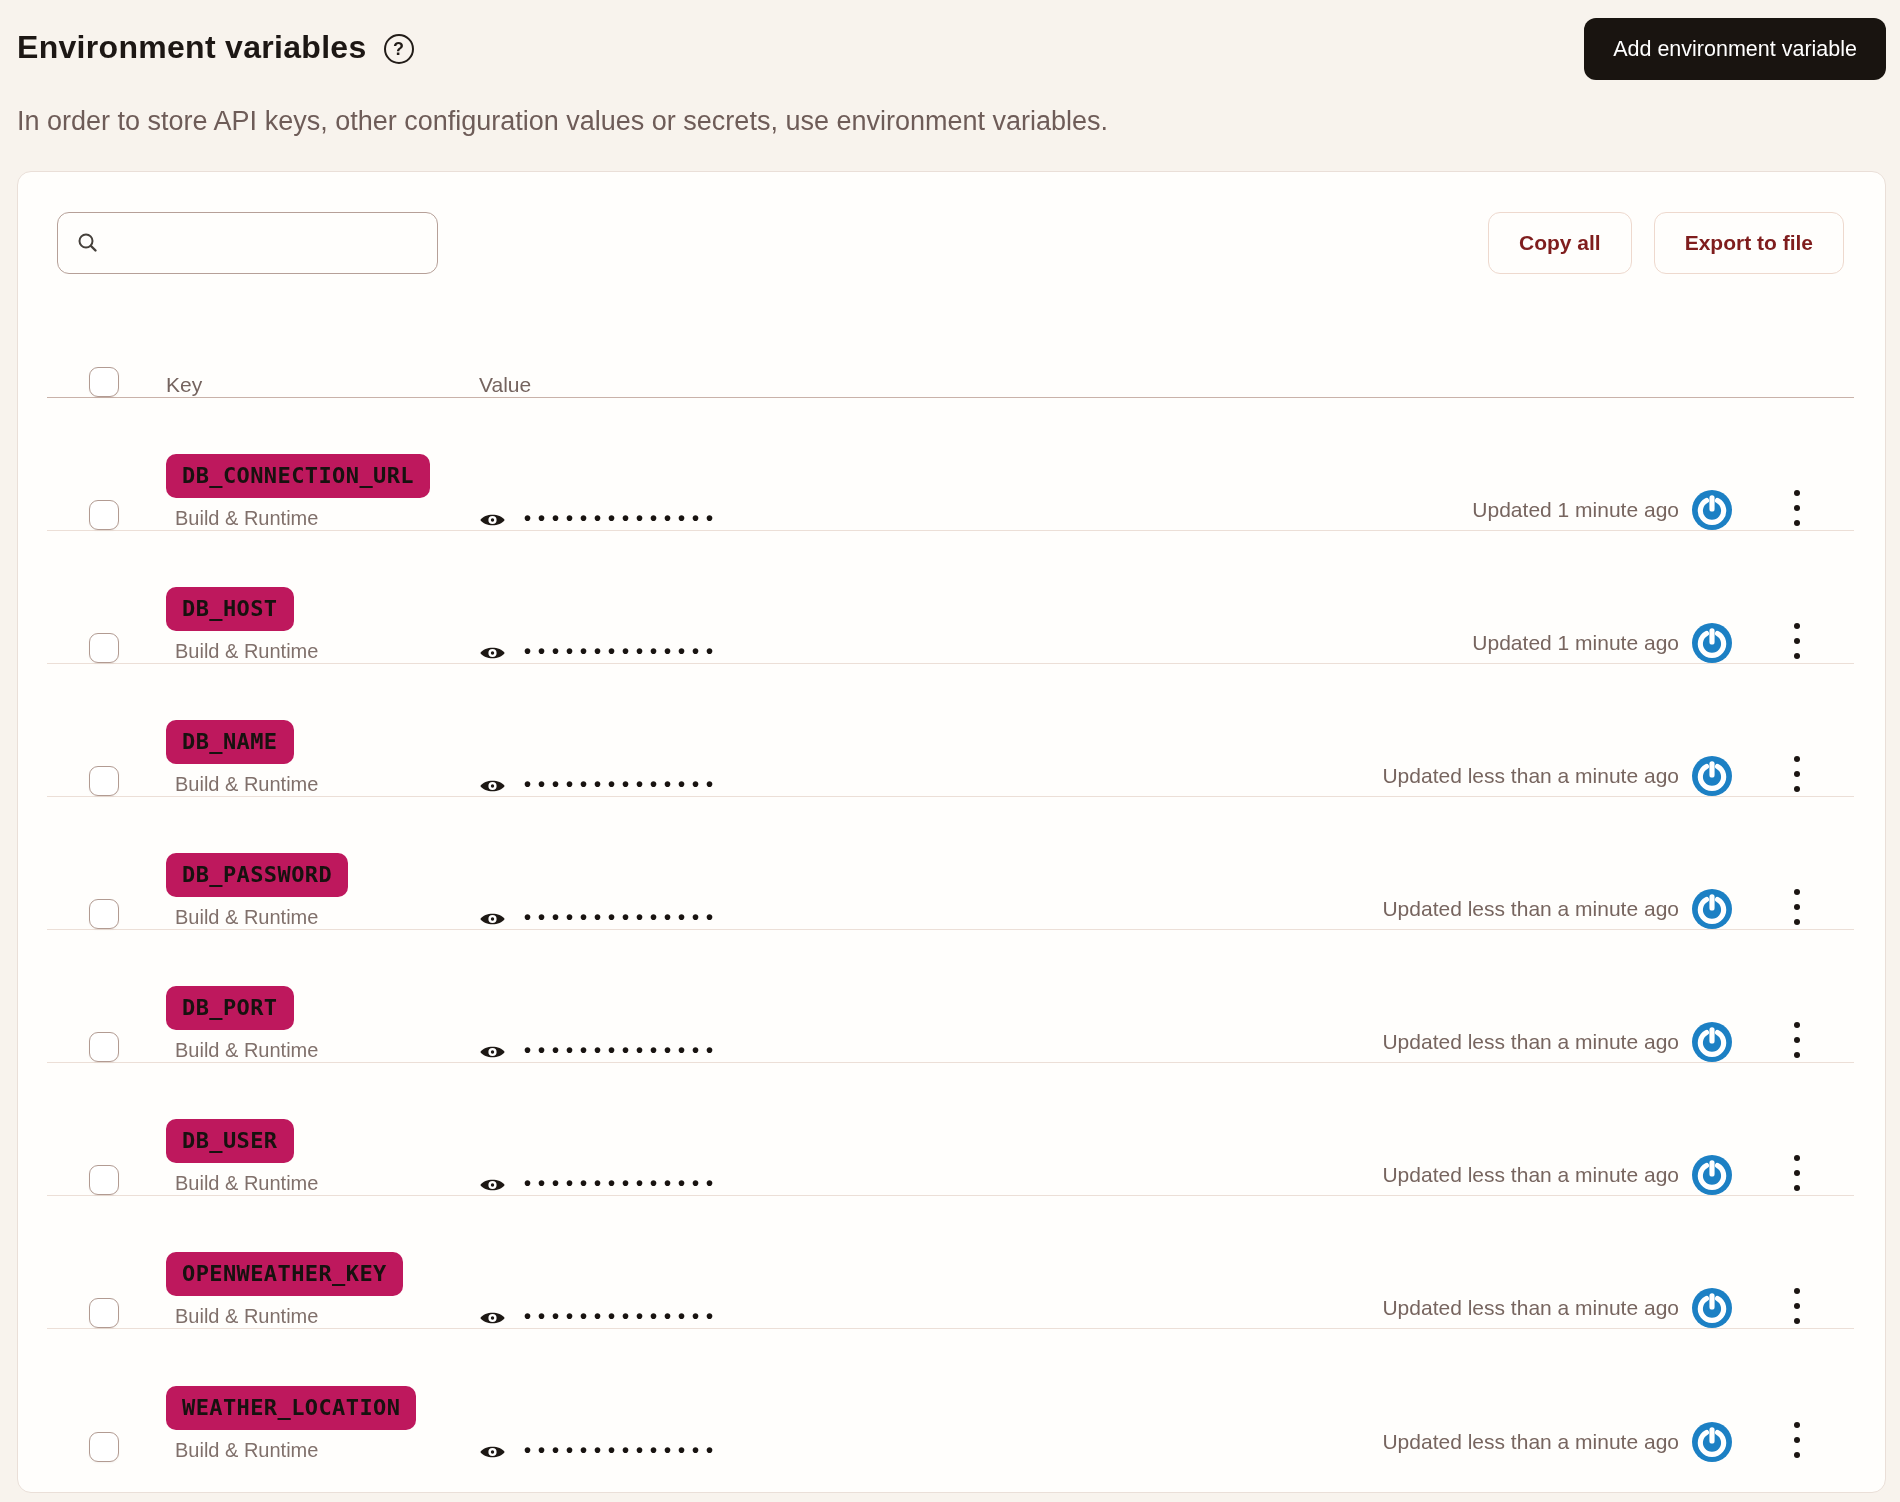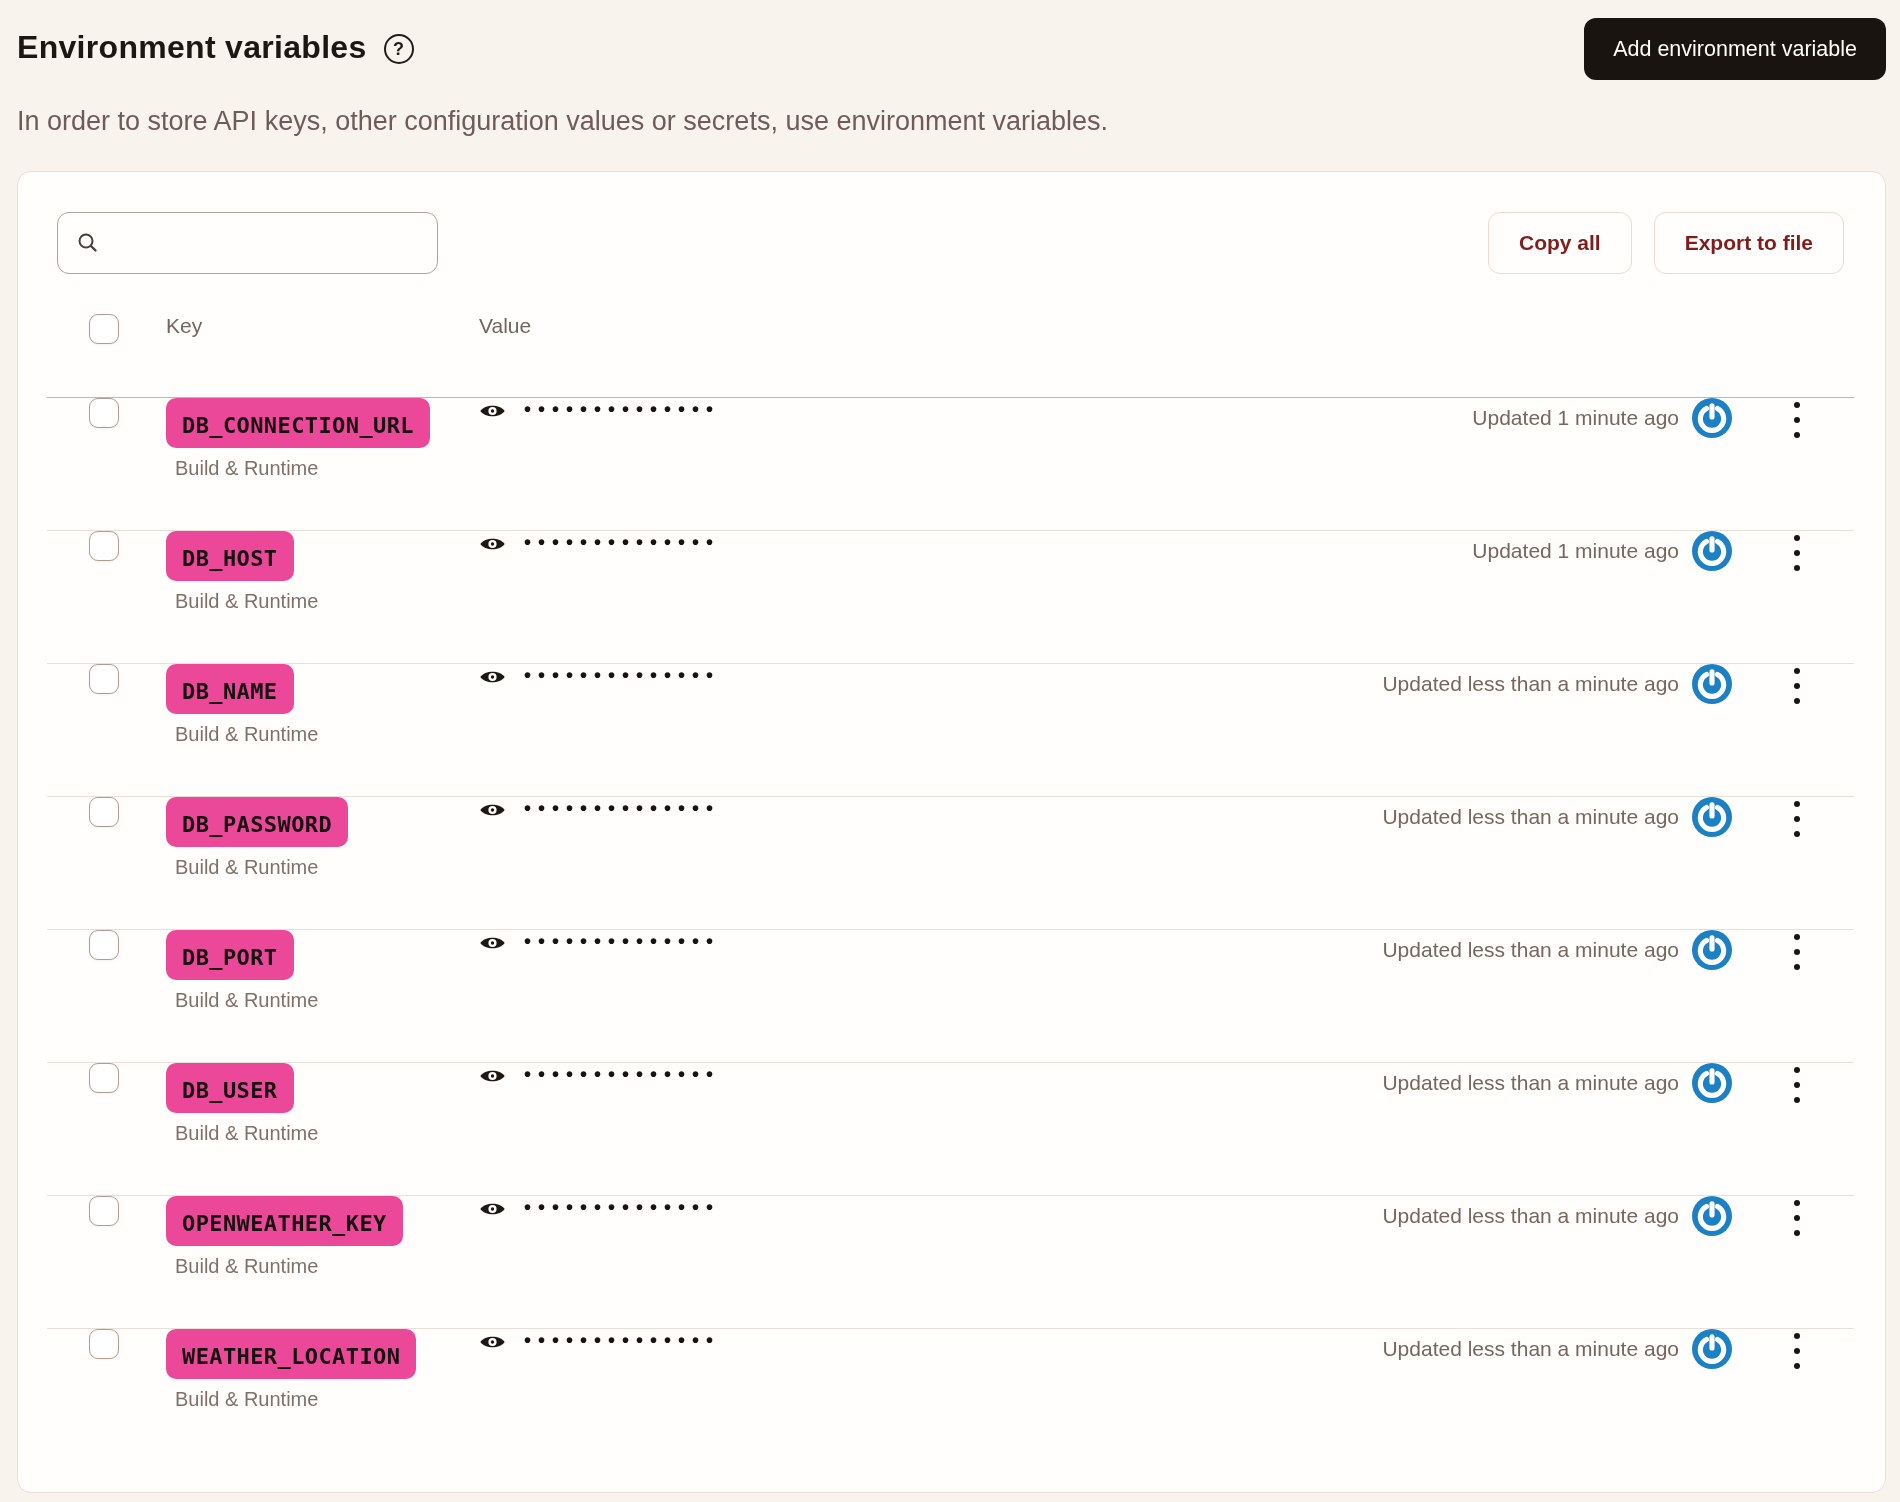--- a/index.html
+++ b/index.html
@@ -53,36 +53,36 @@
   .search .icon { position:absolute; left:19px; top:19px; }
   .toolbar-actions { display:flex; gap:22px; }
   .btn-light {
     height:62px; padding:0 30px;
     background:#fffefc; border:1px solid #eed9ce; border-radius:12px;
     font-family:"Liberation Sans", sans-serif;
     font-size:21px; font-weight:700; color:#7f1d1d; cursor:pointer;
   }
 
   
-  .thead, .row { display:flex; align-items:flex-start; margin:0 -10px; padding:0 10px; }
+  .thead, .row { display:flex; align-items:flex-end; margin:0 -10px; padding:0 10px; }
   .thead { margin-top:40px; height:84px; border-bottom:1px solid #c9b2a9; }
   .row { height:133px; border-bottom:1px solid #ecdfd7; }
   #rows .row:last-child { border-bottom:none; }
 
   .cell-check { width:109px; padding-left:32px; }
   .checkbox {
     display:block; width:30px; height:30px;
     border:1.4px solid #b29b92; border-radius:9px; background:#ffffff;
     box-shadow:0 1px 2px rgba(80,60,50,0.06); cursor:pointer;
   }
   .th { font-size:21px; color:#75645f; }
   .cell-key { width:313px; }
   .key-badge {
-    display:inline-block; background:#ec4899; border-radius:10px;
-    padding:15px 16px 10px;
+    display:inline-block; background:#be185d; border-radius:10px;
+    padding:9px 16px 10px;
     font-family:"DejaVu Sans Mono", monospace;
     font-size:22px; font-weight:600; color:#17120f; letter-spacing:0.4px;
     white-space:nowrap;
   }
   .scope { margin-top:9px; padding-left:3px; font-size:20px; color:#80706b;margin-left:6px; }
 
   .cell-value { flex:1; display:flex; align-items:center; }
   .eye { display:inline-flex; margin-top:2px; cursor:pointer; }
   .dots {
     margin-left:18px; font-size:20px; font-weight:700; letter-spacing:7px;

